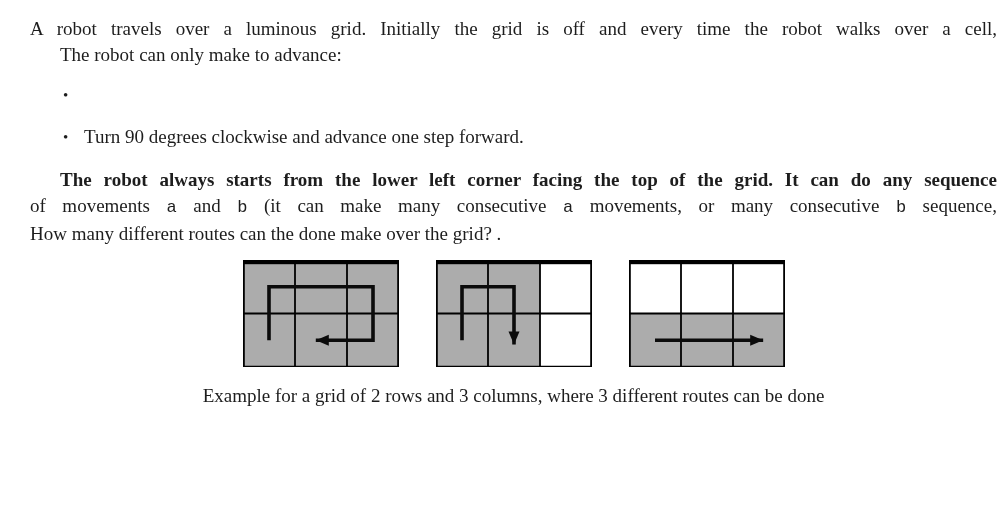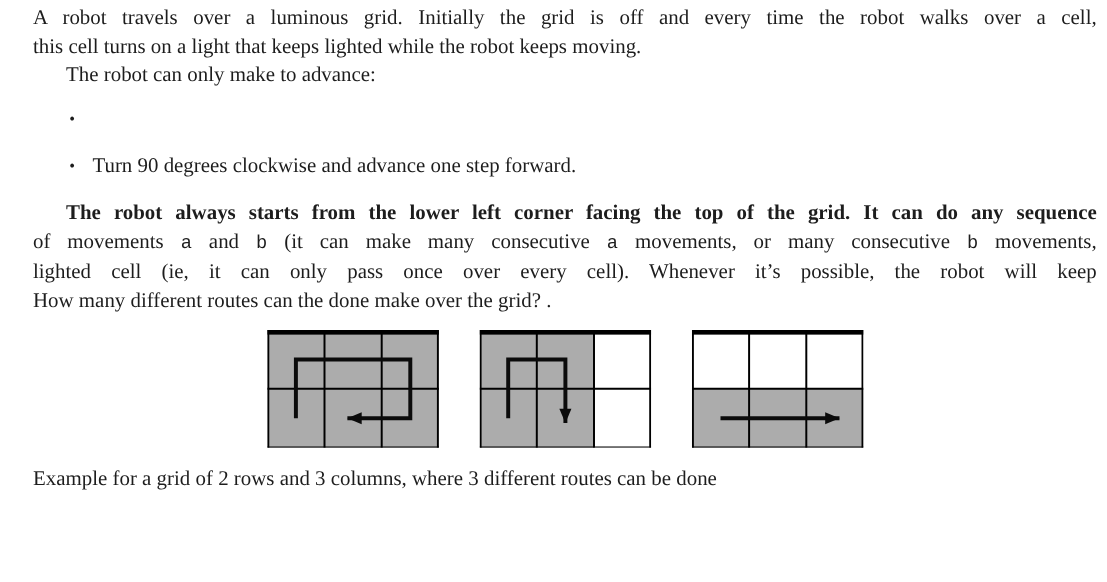--- a/index.html
+++ b/index.html
@@ -3,21 +3,21 @@
 <meta charset="utf-8">
 <style>
   html, body { margin: 0; padding: 0; }
   body {
     width: 1006px; height: 529px;
     background: #ffffff;
     color: #1d1d1d;
     font-family: "Liberation Serif", "DejaVu Serif", serif;
     overflow: hidden;
   }
-  .doc { padding: 4px 9px 0 30px; }
+  .doc { padding: 16px 9px 0 30px; }
   .line {
     font-size: 19px;
     line-height: 26px;
     white-space: normal;
   }
   .just { text-align: justify; text-align-last: justify; }
   .indent { text-indent: 30px; }
   .gap-list  { margin-top: 14px; }
   .gap-list2 { margin-top: 16px; }
   .gap-para  { margin-top: 17px; font-weight: bold; }
@@ -38,43 +38,41 @@
   }
   .figures {
     display: flex;
     justify-content: center;
     gap: 37px;
     margin-top: 13px;
   }
   .figures svg { display: block; }
   .caption {
     margin-top: 16px;
-    text-align: left;
+    text-align: center;
     font-size: 19px;
     line-height: 26px;
   }
 </style>
 </head>
 <body>
 
 <div class="doc">
   <div id="doc-body">
       <div class="line just"><span>A robot travels over a luminous grid. Initially the grid is off and every time the robot walks over a cell,</span></div>
-      <div class="line "><span>this cell turns on a light that keeps lighted while the robot keeps moving.</span></div>
       <div class="line indent"><span>The robot can only make to advance:</span></div>
       <div class="bullet-row gap-list">
         <span class="bullet-dot">•</span>
       </div>
       <div class="bullet-row gap-list2">
         <span class="bullet-dot">•</span>
         <span><span>Turn 90 degrees clockwise and advance one step forward.</span></span>
       </div>
       <div class="line indent just gap-para"><span>The robot always starts from the lower left corner facing the top of the grid. It can do any sequence</span></div>
-      <div class="line just"><span>of movements </span><span class="tt">a</span><span> and </span><span class="tt">b</span><span> (it can make many consecutive </span><span class="tt">a</span><span> movements, or many consecutive </span><span class="tt">b</span><span> movements,</span></div>
-      <div class="line just"><span>lighted cell (ie, it can only pass once over every cell).  Whenever it’s possible, the robot will keep</span></div>
+      <div class="line just"><span>of movements </span><span class="tt">a</span><span> and </span><span class="tt">b</span><span> (it can make many consecutive </span><span class="tt">a</span><span> movements, or many consecutive </span><span class="tt">b</span><span> sequence,</span></div>
       <div class="line "><span>How many different routes can the done make over the grid? .</span></div>
     </div>
   <div id="figures" class="figures">
       <svg width="156" height="107" viewBox="0 0 156 107">
         <rect x="0" y="0" width="52" height="53.5" fill="#acacac"></rect>
         <rect x="52" y="0" width="52" height="53.5" fill="#acacac"></rect>
         <rect x="104" y="0" width="52" height="53.5" fill="#acacac"></rect>
         <rect x="0" y="53.5" width="52" height="53.5" fill="#acacac"></rect>
         <rect x="52" y="53.5" width="52" height="53.5" fill="#acacac"></rect>
         <rect x="104" y="53.5" width="52" height="53.5" fill="#acacac"></rect>

